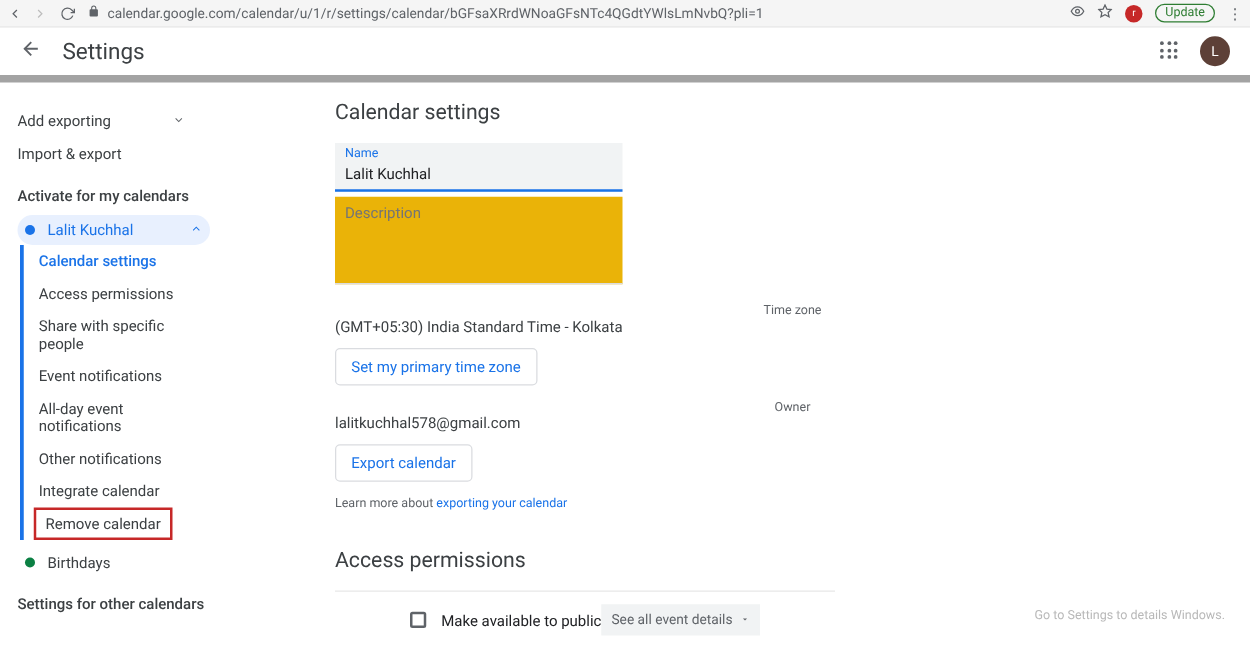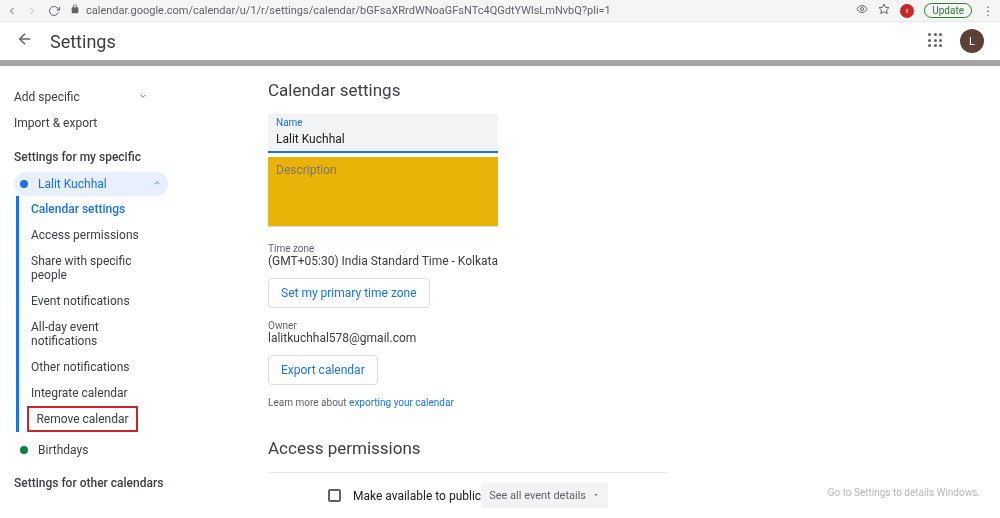--- a/index.html
+++ b/index.html
@@ -44,21 +44,21 @@
 
 .main { flex:1; padding: 14px 0 0 100px; overflow-y:auto; position:relative; }
 .section-title { font-size:17px; color:#3c4043; margin-bottom:14px; font-weight:400; }
 
 .field-wrap { width:230px; background:#f1f3f4; border-bottom:2px solid #1a73e8; padding:3px 8px 4px; margin-bottom:4px; }
 .field-label { font-size:10px; color:#1a73e8; }
 .field-input { width:100%; border:none; background:transparent; font-size:12px; color:#202124; outline:none; }
 .desc-wrap { width:230px; height:70px; background:#eab308; border-bottom:1px solid #dadce0; padding:6px 8px; margin-bottom:16px; }
 .desc-wrap textarea { width:100%; height:100%; border:none; background:transparent; resize:none; outline:none; font-size:12px; color:#5f6368; font-family:inherit; }
 
-.kv-label { font-size:10px; color:#5f6368; }
+.kv-label { font-size:10px; color:#5f6368;text-align:center; }
 .kv-value { font-size:12px; color:#3c4043; margin-bottom:10px; }
 
 .outline-btn { border:1px solid #dadce0; background:#fff; color:#1a73e8; font-size:12px; padding:7px 12px; border-radius:4px; cursor:pointer; margin-bottom:12px; }
 
 .learn { font-size:10px; color:#5f6368; margin-bottom:30px; }
 .learn a { color:#1a73e8; text-decoration:none; }
 
 .perm-row { width:400px; display:flex; align-items:center; justify-content:center; padding:10px 0; border-top:1px solid #e8e8e8; border-bottom:1px solid #e8e8e8; margin-bottom:16px; }
 .perm-left { display:flex; align-items:center; gap:12px; font-size:12px; }
 .checkbox { width:13px; height:13px; border:2px solid #5f6368; border-radius:2px; }
@@ -125,28 +125,28 @@
       <span></span>
       <span></span>
       <span></span>
     </div>
   <div class="avatar-lg">L</div>
 </div>
 
 <div class="content">
   <div class="sidebar">
     <div class="sb-item expand">
-      <span>Add specific</span>
+      <span>Add exporting</span>
       <span class="chev"><svg width="10" height="10" viewBox="0 0 24 24" fill="none" stroke="#5f6368" stroke-width="2">
             <polyline points="6 9 12 15 18 9"></polyline>
           </svg></span>
     </div>
     <div class="sb-item">Import &amp; export</div>
 
-    <div class="sb-heading">Settings for my specific</div>
+    <div class="sb-heading">Activate for my calendars</div>
 
     <div class="cal-row active">
       <span class="cal-dot" style="background:#1a73e8;"></span>
       <span>Lalit Kuchhal</span>
       <span class="chev"><svg width="10" height="10" viewBox="0 0 24 24" fill="none" stroke="#1a73e8" stroke-width="2">
             <polyline points="18 15 12 9 6 15"></polyline>
           </svg></span>
     </div>
     <div class="sub-list">
       <div class="sub-item active">Calendar settings</div>

